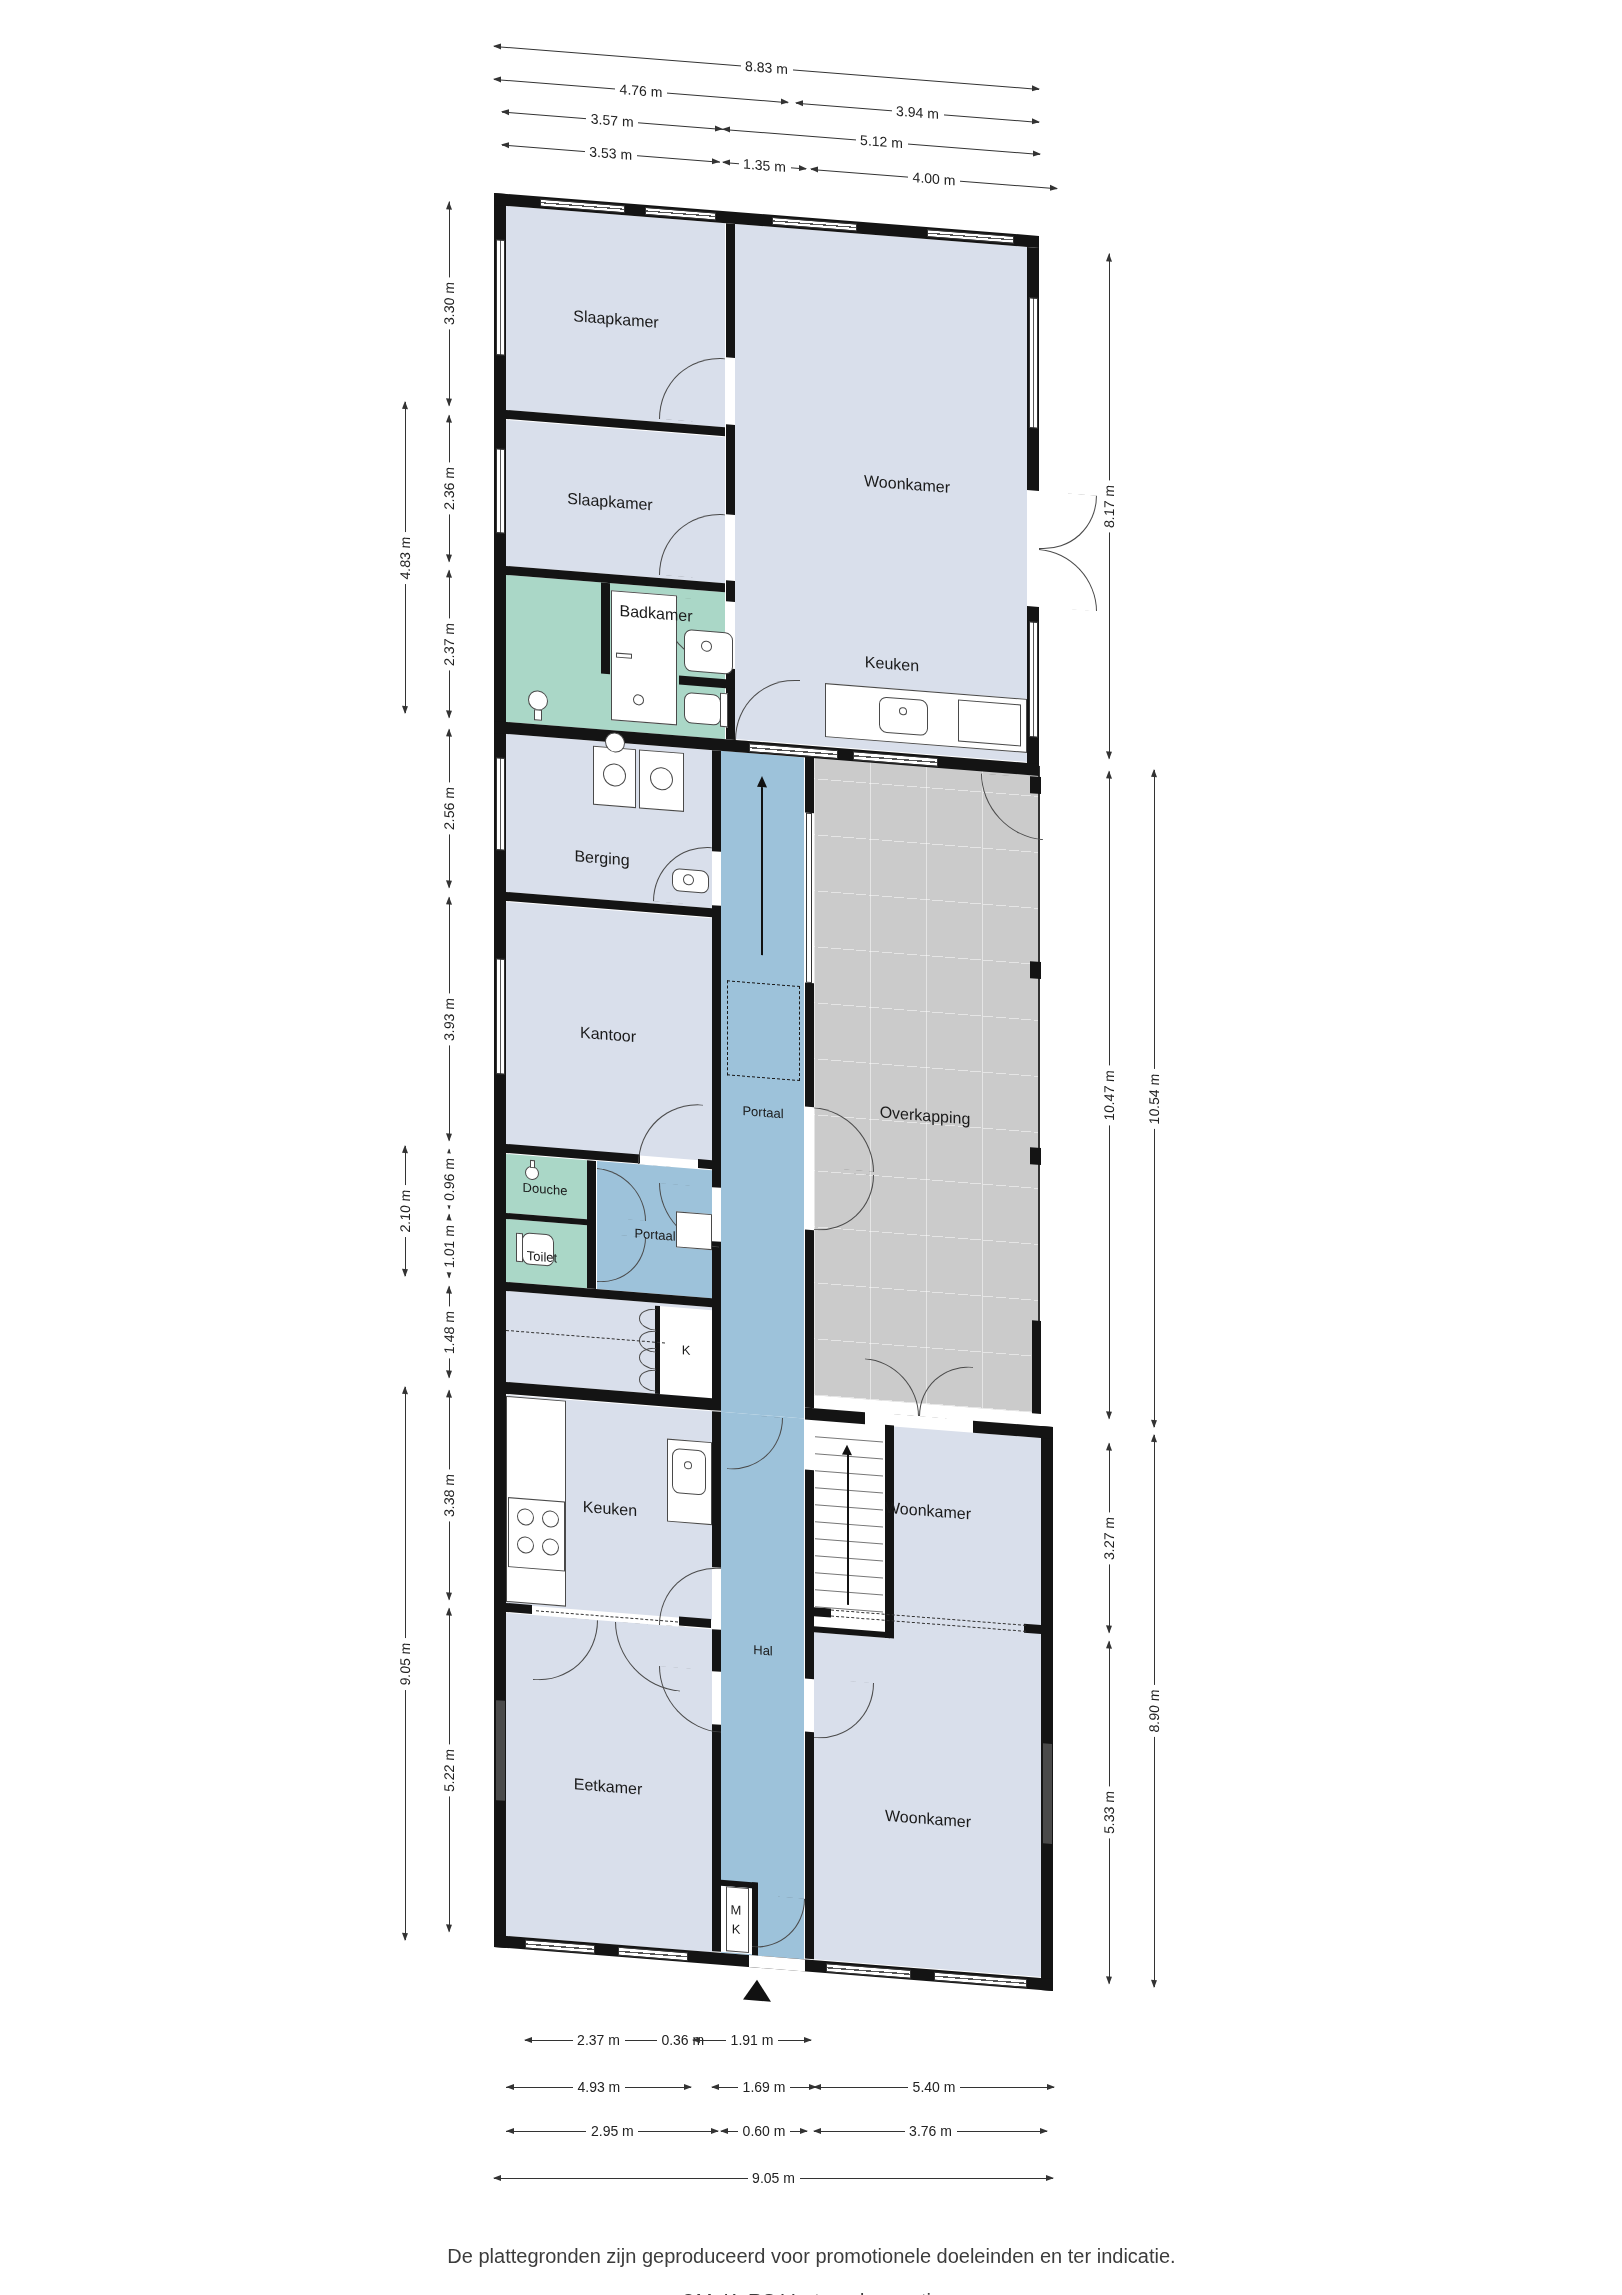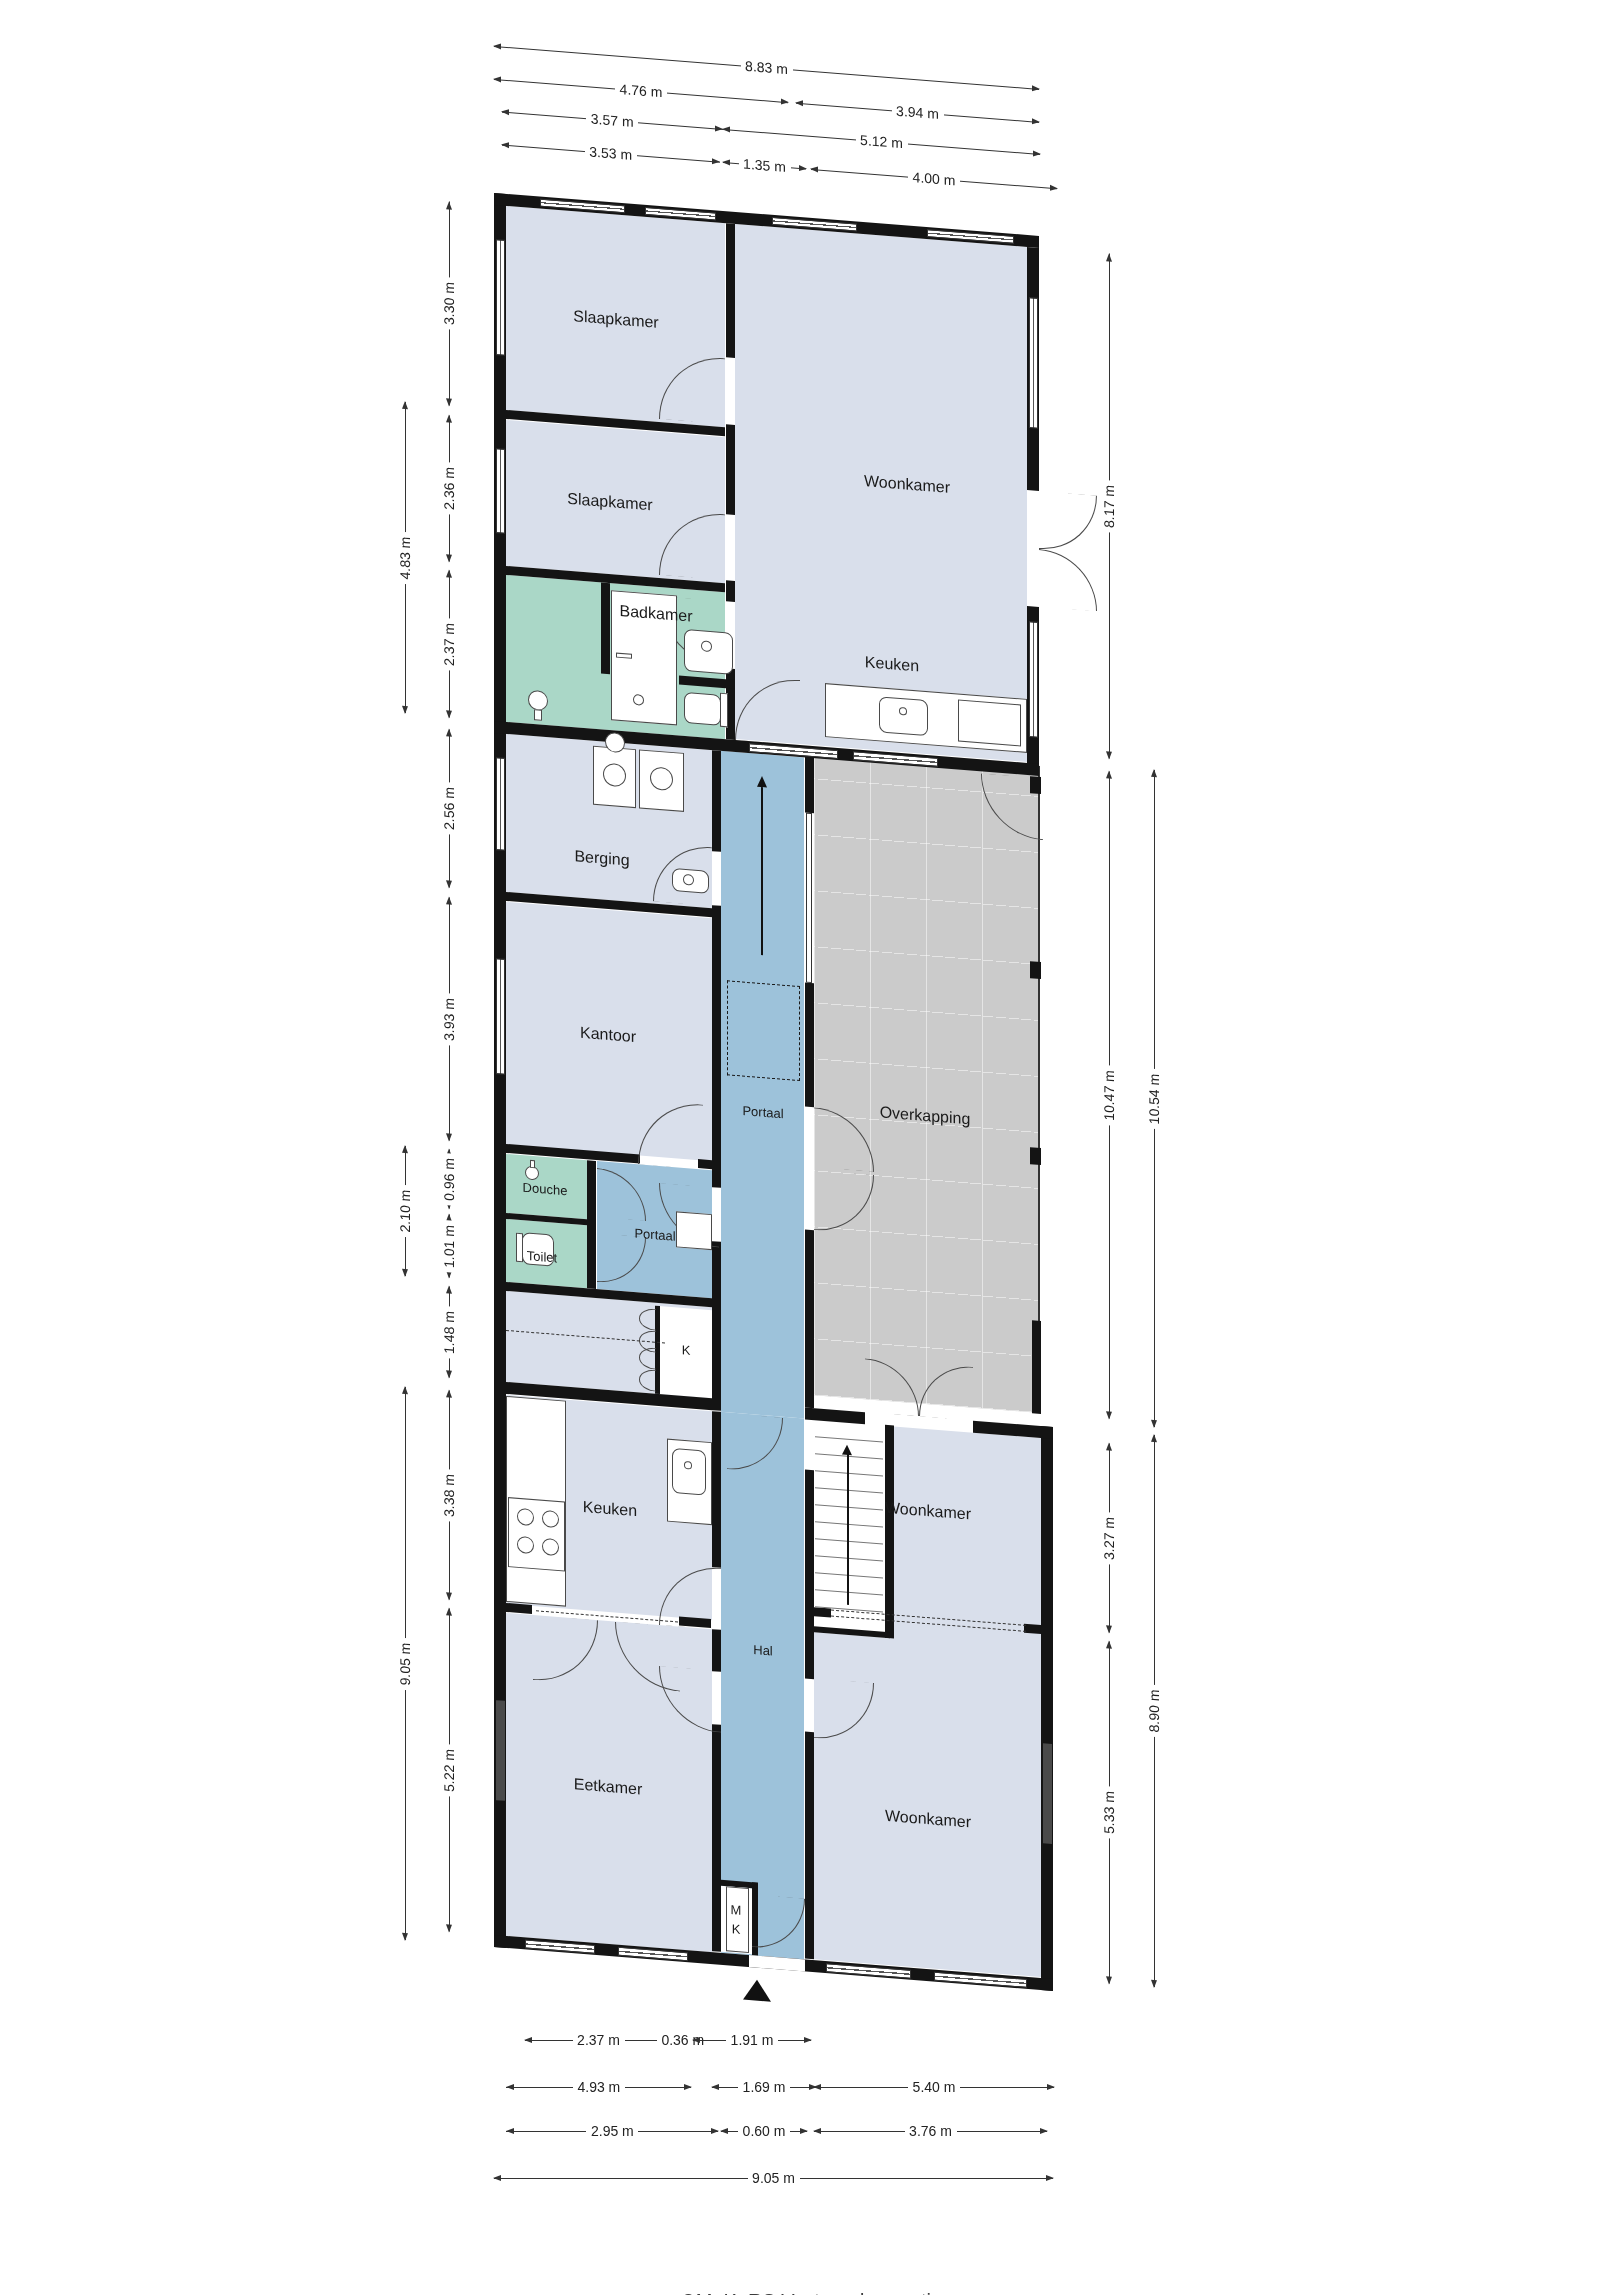--- a/index.html
+++ b/index.html
@@ -458,15 +458,16 @@
         <div class="ah ah-r"></div>
         <div class="dlabel">3.76 m</div>
       </div>
       <div class="dim" style="left: 0px; top: 130px; width: 559px; height: 15.5px;">
         <div class="dline-h"></div>
         <div class="ah ah-l"></div>
         <div class="ah ah-r"></div>
         <div class="dlabel">9.05 m</div>
       </div>
     </div>
+  <div class="foot" style="top:2245px;">De plattegronden zijn geproduceerd voor promotionele doeleinden en ter indicatie.</div>
   <div class="foot" style="top:2290px;">©MaKeRS Vastgoedpromotie</div>
 </div>
 
 
 </body></html>

